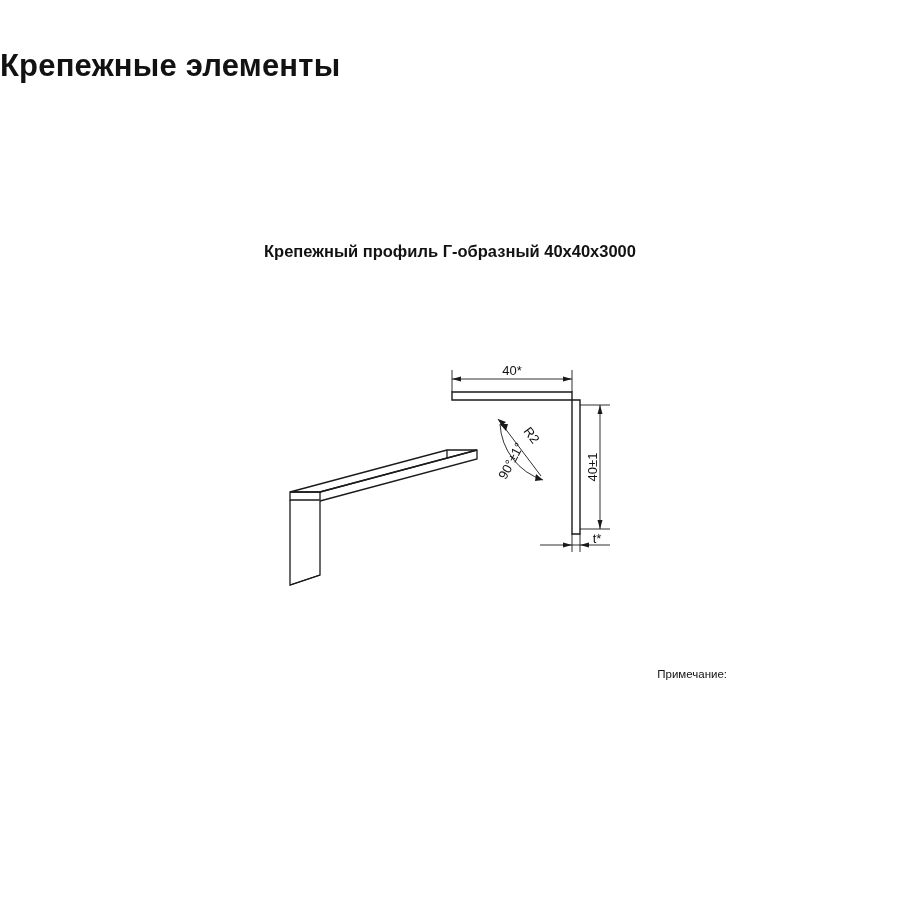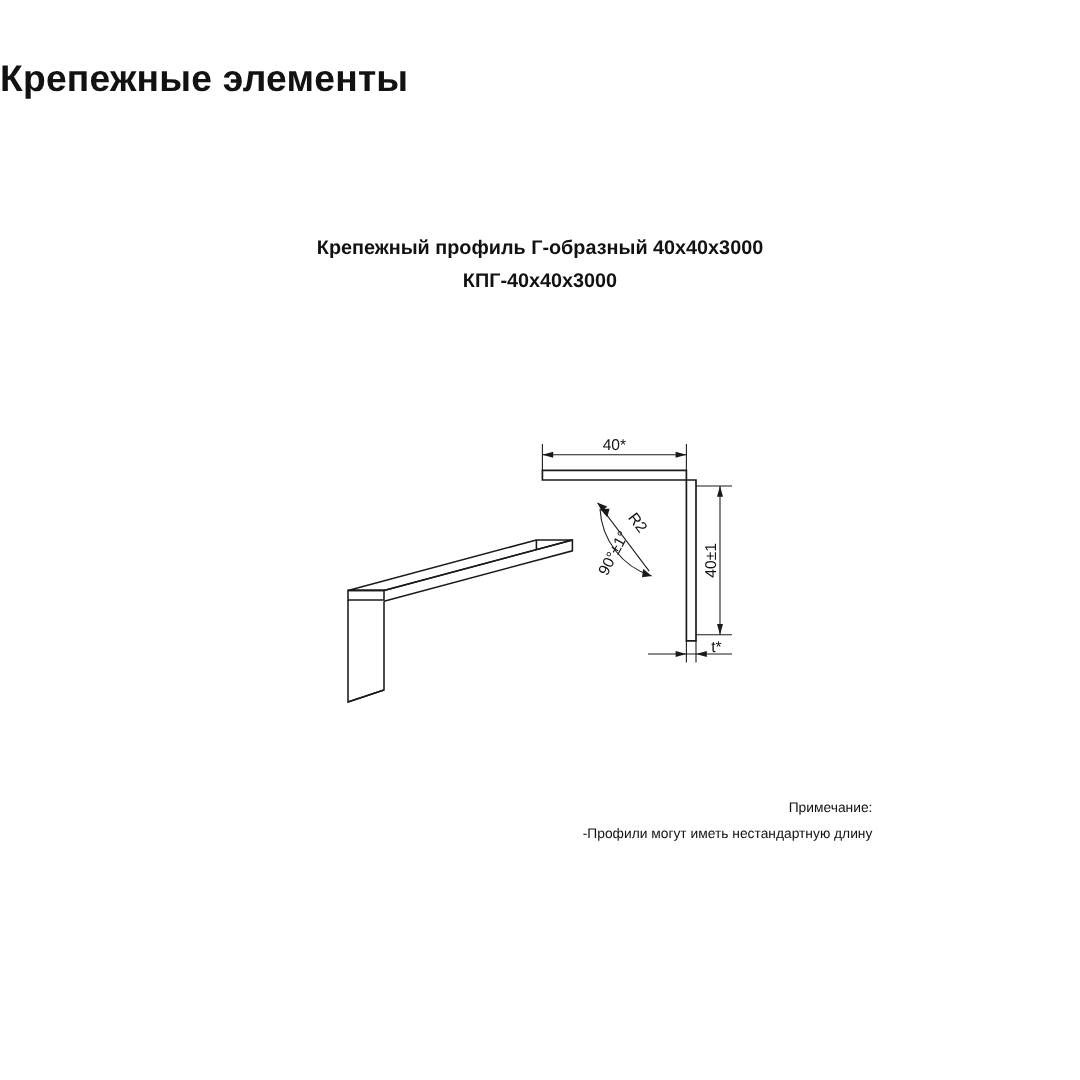--- a/index.html
+++ b/index.html
@@ -35,20 +35,21 @@
     top: 194px;
     left: 0;
     width: 900px;
     text-align: center;
   }
   .subtitle-line {
     font-size: 16.5px;
     font-weight: 700;
     color: #121212;
     line-height: 27px;
+    margin-top: 44px;
   }
   .drawing {
     position: absolute;
     top: 0;
     left: 0;
     width: 900px;
     height: 900px;
   }
   .note {
     position: absolute;
@@ -70,21 +71,20 @@
 </style>
 </head>
 <body>
 
 <div class="page">
 
   <div class="title">Крепежные элементы</div>
 
   <div class="subtitle-block">
     <div class="subtitle-line">Крепежный профиль Г-образный 40х40х3000</div>
-    <div class="subtitle-line">КПГ-40х40х3000</div>
   </div>
 
   <svg class="drawing" viewBox="0 0 900 900">
 
     <g fill="none" stroke="#1a1a1a" stroke-width="1.3" stroke-linejoin="miter">
 
       <path d="M 290 492 L 447 450 L 477 450 L 320 492 Z"></path>
 
       <path d="M 290 492 L 320 492 L 320 500 L 290 500 Z"></path>
 
@@ -139,16 +139,15 @@
       <path d="M 500 424 A 62 62 0 0 0 543 480"></path>
       <path d="M 500 424 L 506 431 L 508 424 Z" fill="#1a1a1a" stroke="none"></path>
       <path d="M 543 480 L 536 474 L 535 481 Z" fill="#1a1a1a" stroke="none"></path>
     </g>
     <text x="515" y="463" font-size="13" text-anchor="middle" transform="rotate(-62 515 463)">90°±1°</text>
 
   </svg>
 
   <div class="note">
     <div class="note-line">Примечание:</div>
-    <div class="note-line">-Профили могут иметь нестандартную длину</div>
   </div>
 
 </div>
 
 </body></html>

